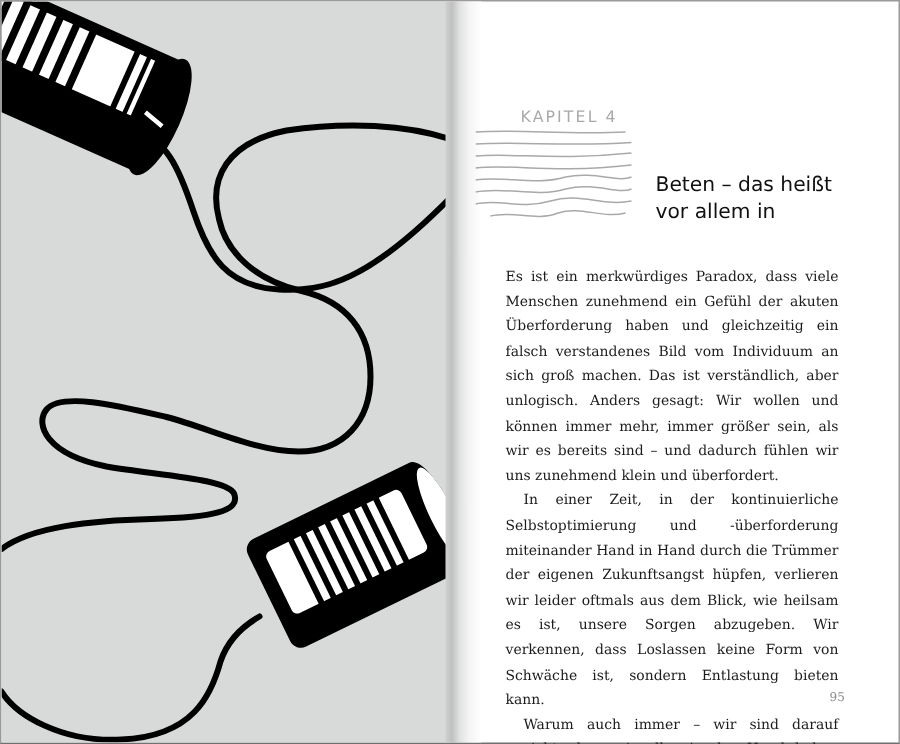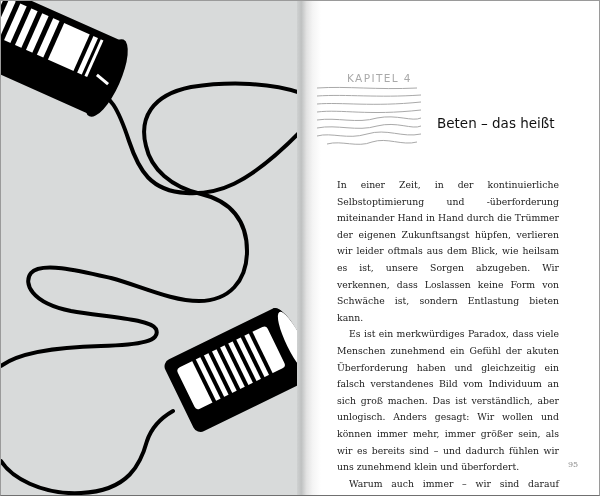--- a/index.html
+++ b/index.html
@@ -48,21 +48,21 @@
     .body-text {
       position: absolute; left: 36px; top: 176px; width: 222px;
       font-family: "DejaVu Serif", serif;
       font-size: 9.3px; line-height: 16.6px;
       color: #1b1b1b;
       text-align: justify;
     }
     .body-text p { margin: 0; }
     .body-text p + p { text-indent: 12px; }
     .page-number {
-      position: absolute; left: 267px; top: 459px;
+      position: absolute; left: 252px; top: 459px;
       font-family: "DejaVu Serif", serif;
       font-size: 8px; color: #8a8a8a;
     }
   </style>
 </head>
 <body>
 
 <div class="spread">
 
   <div class="page-left">
@@ -123,24 +123,25 @@
           <path d="M0 30 C 25 27, 50 34, 104 28"></path>
           <path d="M0 38 C 20 35, 40 42, 60 36 C 80 32, 95 40, 104 36"></path>
           <path d="M0 46 C 20 42, 40 50, 60 44 C 80 39, 95 48, 104 44"></path>
           <path d="M0 54 C 15 50, 30 58, 50 52 C 70 46, 85 56, 104 52"></path>
           <path d="M10 62 C 25 58, 40 66, 55 60 C 70 55, 85 64, 100 60"></path>
         </g>
       </svg>
       <div class="chapter-label">KAPITEL 4</div>
       <div class="chapter-title">
         <span>Beten – das heißt</span>
+        <span>vor allem in</span>
       </div>
     </div>
 
     <div class="body-text">
+      <p>Es ist ein merkwürdiges Paradox, dass viele Menschen zunehmend ein Gefühl der akuten Überforderung haben und gleichzeitig ein falsch verstandenes Bild vom Individuum an sich groß machen. Das ist verständlich, aber unlogisch. Anders gesagt: Wir wollen und können immer mehr, immer größer sein, als wir es bereits sind – und dadurch fühlen wir uns zunehmend klein und überfordert.</p>
       <p>In einer Zeit, in der kontinuierliche Selbstoptimierung und -überforderung miteinander Hand in Hand durch die Trümmer der eigenen Zukunftsangst hüpfen, verlieren wir leider oftmals aus dem Blick, wie heilsam es ist, unsere Sorgen abzugeben. Wir verkennen, dass Loslassen keine Form von Schwäche ist, sondern Entlastung bieten kann.</p>
-      <p>Es ist ein merkwürdiges Paradox, dass viele Menschen zunehmend ein Gefühl der akuten Überforderung haben und gleichzeitig ein falsch verstandenes Bild vom Individuum an sich groß machen. Das ist verständlich, aber unlogisch. Anders gesagt: Wir wollen und können immer mehr, immer größer sein, als wir es bereits sind – und dadurch fühlen wir uns zunehmend klein und überfordert.</p>
       <p>Warum auch immer – wir sind darauf geeicht, dass wir alles in der Hand haben müssen, alles sein können und wollen sollen. Das nennt man »egozentrisch«. Wir</p>
     </div>
 
     <div class="page-number">95</div>
   </div>
 </div>
 
 </body></html>

